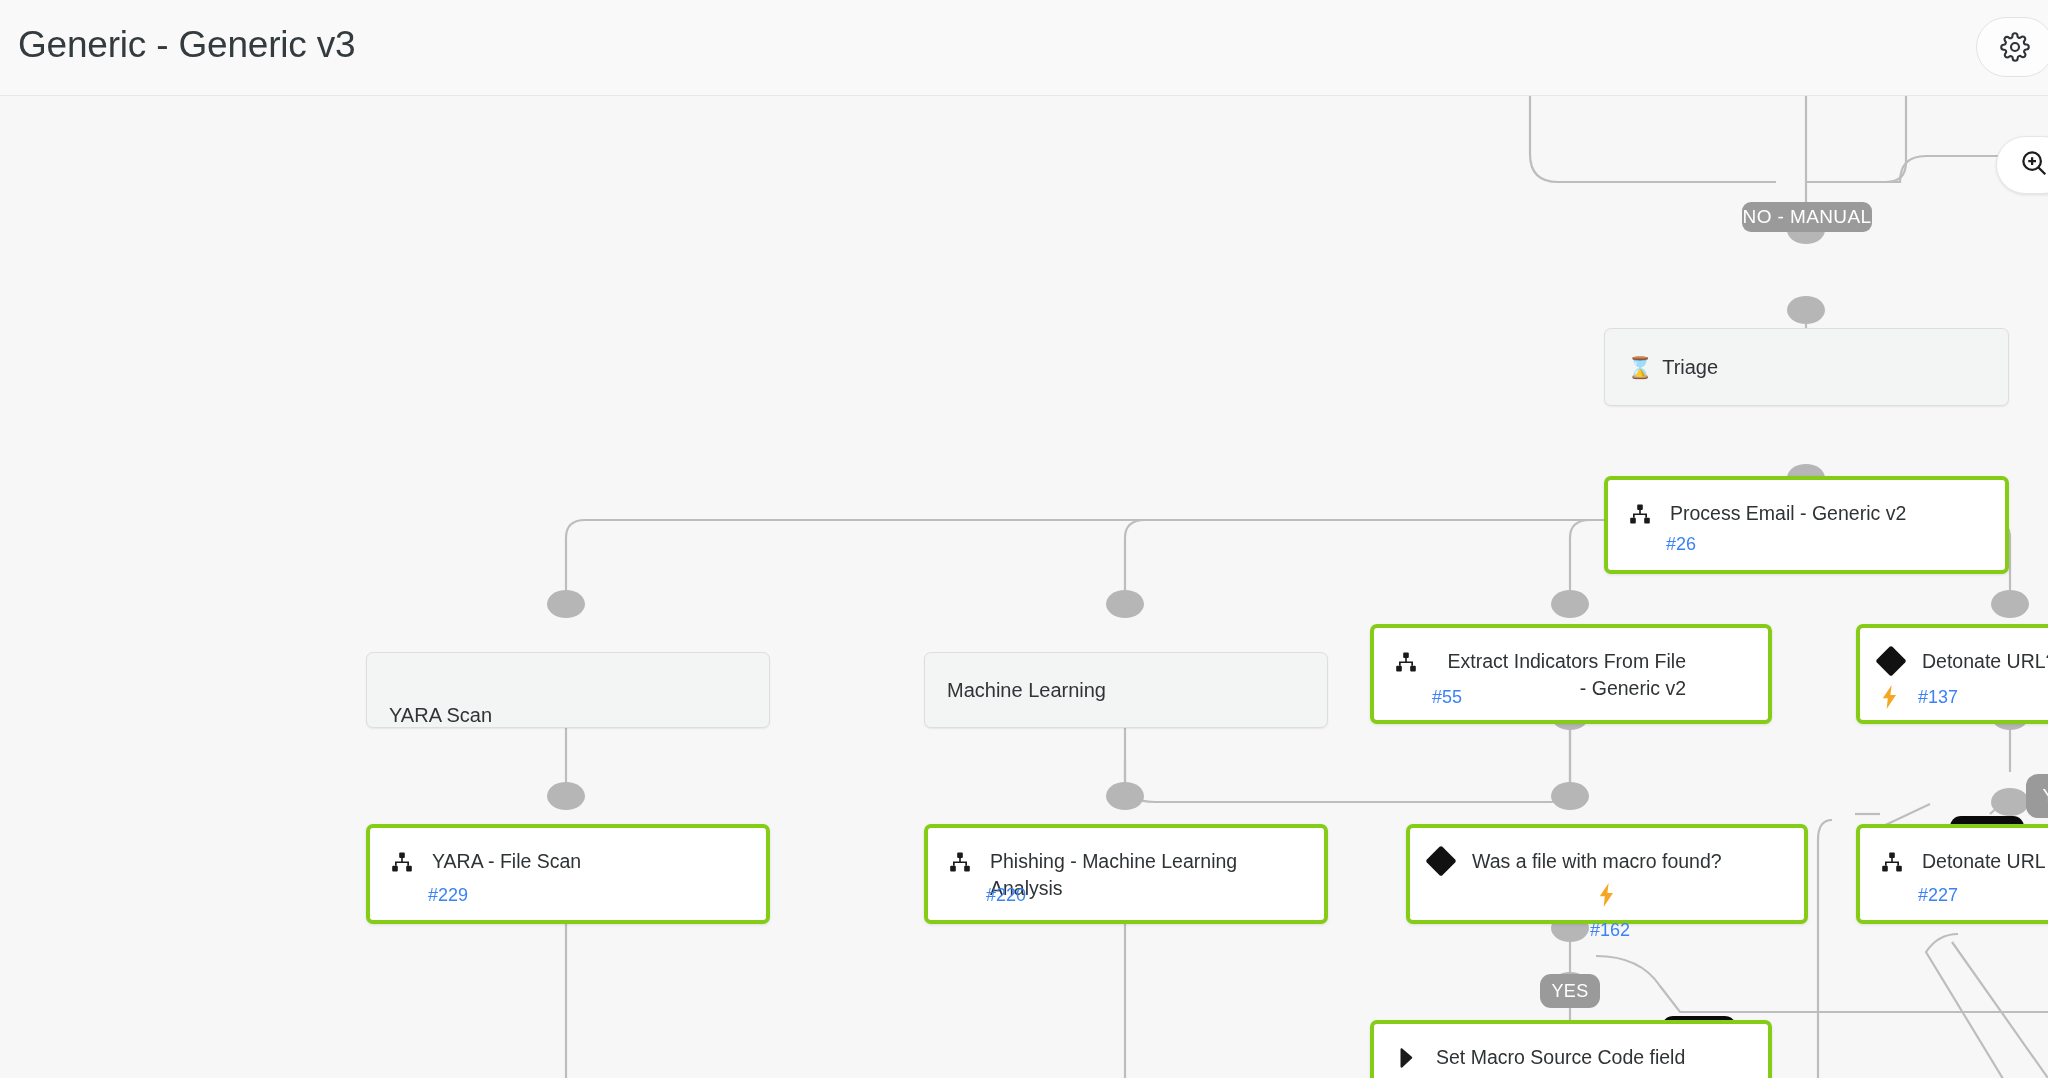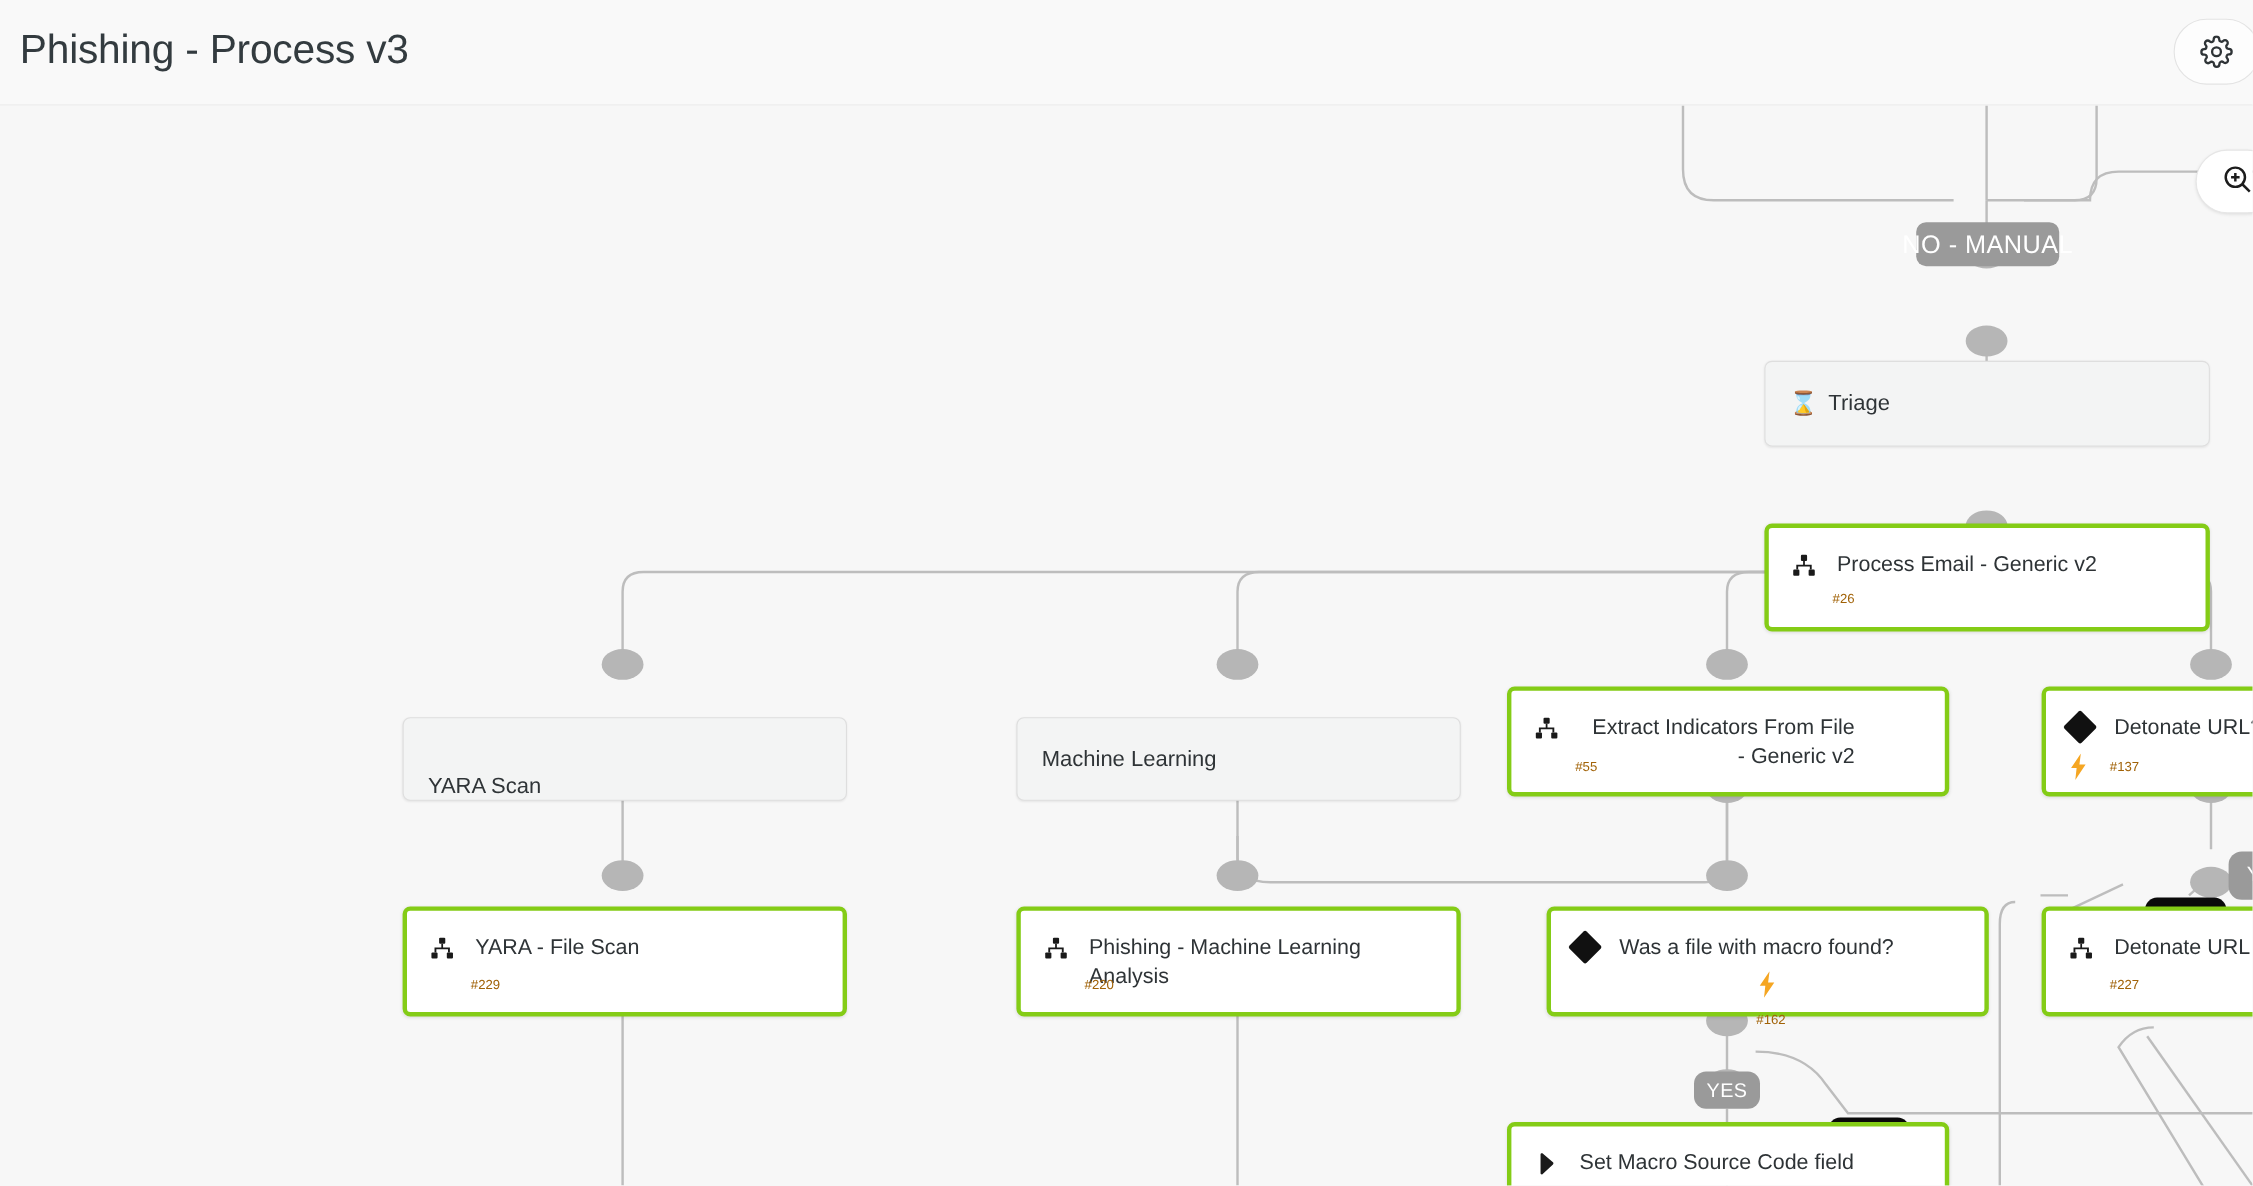--- a/index.html
+++ b/index.html
@@ -69,42 +69,42 @@
   .task-title{
     font-size:19.5px;line-height:27px;color:#2e3336;font-weight:400;
     padding-top:0px;padding-right:6px;
   }
   .task-foot{
     position:absolute;left:20px;right:14px;bottom:13px;
     display:flex;align-items:center;gap:12px;height:26px;
   }
   .bolt{width:26px;flex:0 0 26px;display:flex;align-items:center;}
   .bolt.empty{visibility:hidden;}
-  .task-id{font-size:12px;color:#a16207;}
+  .task-id{font-size:18px;color:#3b82f6;}
 
   
   .badge{
     position:absolute;display:flex;align-items:center;justify-content:center;
-    font-size:23px;letter-spacing:.4px;color:#ffffff;
-    border-radius:9px;padding:0 12px;height:40px;box-sizing:border-box;
+    font-size:19px;letter-spacing:.4px;color:#ffffff;
+    border-radius:9px;padding:0 12px;height:30px;box-sizing:border-box;
     white-space:nowrap;
   }
   .badge.gray{background:#9a9a9a;}
   .badge.black{background:#0a0a0a;border-radius:11px;height:34px;font-size:18px;}
 
   
   .diamond{width:22px;height:22px;background:#111;transform:rotate(45deg);border-radius:2px;}
 </style>
 </head>
 <body>
 
 <div id="app">
 
   <div class="header">
-    <div class="page-title">Phishing - Process v3</div>
+    <div class="page-title">Generic - Generic v3</div>
 
     <div class="gear-btn">
       <span>
         <svg width="30" height="30" viewBox="0 0 24 24" fill="none" stroke="#2f3437" stroke-width="1.7">
           <circle cx="12" cy="12" r="3.2"></circle>
           <path d="M19.4 15a1.6 1.6 0 0 0 .32 1.77l.06.06a2 2 0 1 1-2.83 2.83l-.06-.06a1.6 1.6 0 0 0-1.77-.32 1.6 1.6 0 0 0-.97 1.47V21a2 2 0 1 1-4 0v-.11a1.6 1.6 0 0 0-1.05-1.46 1.6 1.6 0 0 0-1.77.32l-.06.06a2 2 0 1 1-2.83-2.83l.06-.06a1.6 1.6 0 0 0 .32-1.77 1.6 1.6 0 0 0-1.47-.97H3a2 2 0 1 1 0-4h.11a1.6 1.6 0 0 0 1.46-1.05 1.6 1.6 0 0 0-.32-1.77l-.06-.06a2 2 0 1 1 2.83-2.83l.06.06a1.6 1.6 0 0 0 1.77.32H9a1.6 1.6 0 0 0 .97-1.47V3a2 2 0 1 1 4 0v.11a1.6 1.6 0 0 0 .97 1.47 1.6 1.6 0 0 0 1.77-.32l.06-.06a2 2 0 1 1 2.83 2.83l-.06.06a1.6 1.6 0 0 0-.32 1.77V9a1.6 1.6 0 0 0 1.47.97H21a2 2 0 1 1 0 4h-.11a1.6 1.6 0 0 0-1.47.97z"></path>
         </svg>
       </span>
     </div>
   </div>

